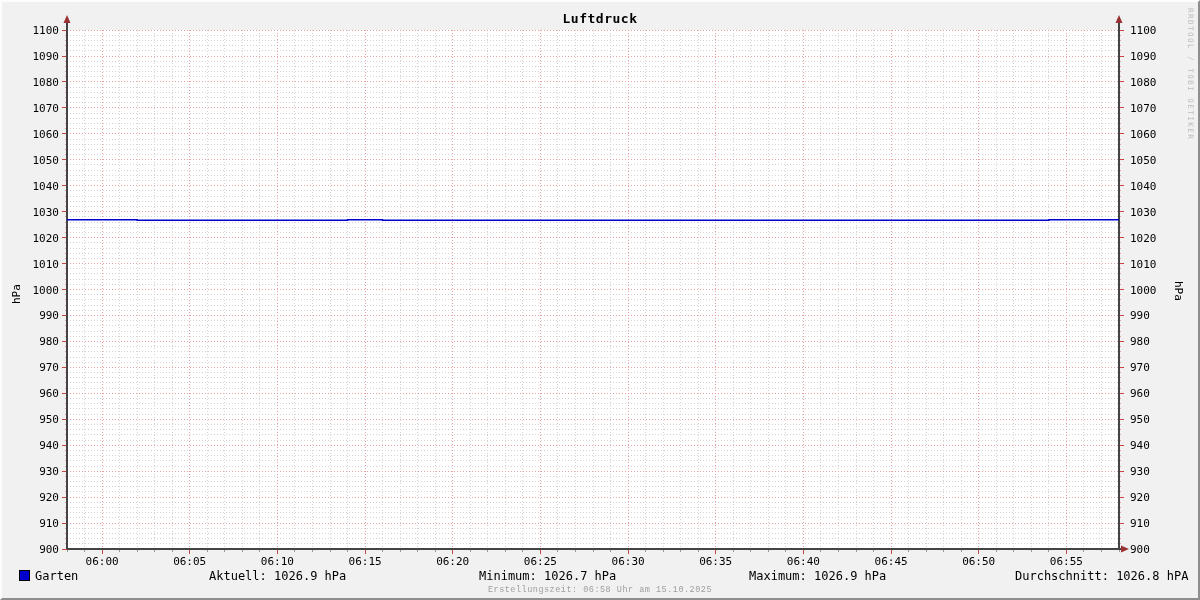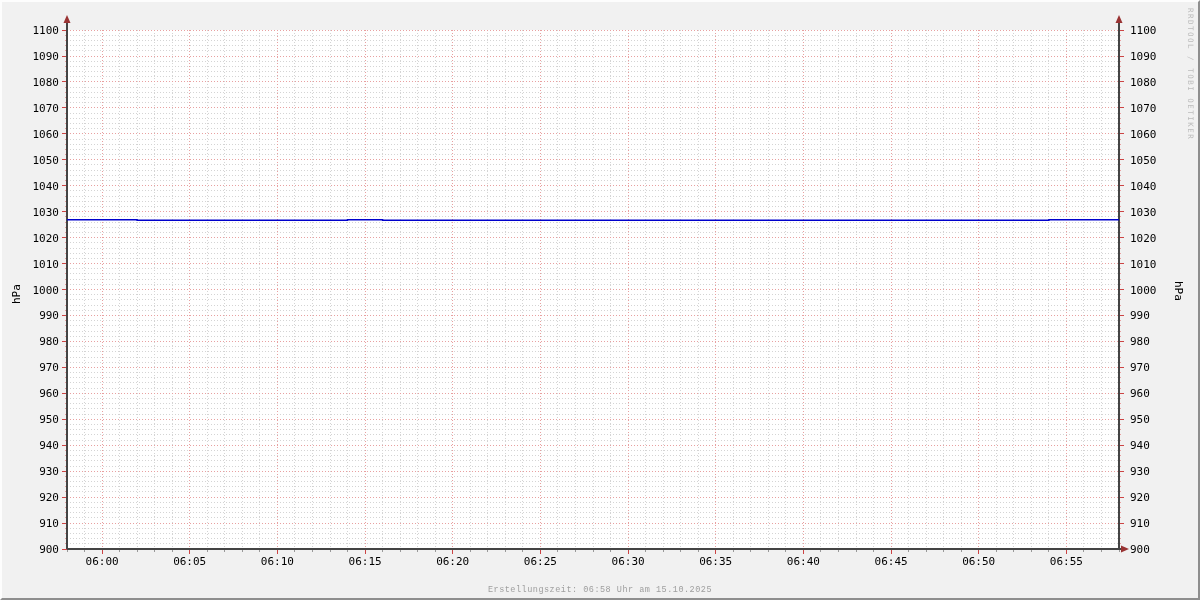--- a/index.html
+++ b/index.html
@@ -53,20 +53,21 @@
     text-align:center;
     font-size:8.5px;color:#9e9e9e;
     letter-spacing:0.5px;
     font-family:Liberation Mono, monospace;
   }
 </style>
 </head>
 <body>
 
 <div id="graph">
+  <div id="chart-title">Luftdruck</div>
 
   <div id="plot"><svg width="1200" height="600" viewBox="0 0 1200 600">
         <rect x="65" y="28" width="1052" height="519" fill="#ffffff"></rect>
         <line x1="65" y1="541.8" x2="1117" y2="541.8" stroke="#d4d4d4" stroke-width="1" stroke-dasharray="1,2" shape-rendering="crispEdges"></line>
         <line x1="65" y1="536.6" x2="1117" y2="536.6" stroke="#d4d4d4" stroke-width="1" stroke-dasharray="1,2" shape-rendering="crispEdges"></line>
         <line x1="65" y1="531.4" x2="1117" y2="531.4" stroke="#d4d4d4" stroke-width="1" stroke-dasharray="1,2" shape-rendering="crispEdges"></line>
         <line x1="65" y1="526.2" x2="1117" y2="526.2" stroke="#d4d4d4" stroke-width="1" stroke-dasharray="1,2" shape-rendering="crispEdges"></line>
         <line x1="65" y1="515.9" x2="1117" y2="515.9" stroke="#d4d4d4" stroke-width="1" stroke-dasharray="1,2" shape-rendering="crispEdges"></line>
         <line x1="65" y1="510.7" x2="1117" y2="510.7" stroke="#d4d4d4" stroke-width="1" stroke-dasharray="1,2" shape-rendering="crispEdges"></line>
         <line x1="65" y1="505.5" x2="1117" y2="505.5" stroke="#d4d4d4" stroke-width="1" stroke-dasharray="1,2" shape-rendering="crispEdges"></line>
@@ -549,15 +550,23 @@
         <polygon points="1113.5,21 1120.5,21 1117,13" fill="#993333"></polygon>
         <polygon points="1119,543.5 1119,550.5 1127,547" fill="#993333"></polygon>
         <polyline points="65.0,217.7 135.1,217.7 135.1,218.2 345.5,218.2 345.5,217.7 380.6,217.7 380.6,218.2 1046.9,218.2 1046.9,217.7 1117.0,217.7" fill="none" stroke="#0000cc" stroke-width="1.4"></polyline>
       </svg></div>
 
   <div id="ylabel-left" class="vlabel">hPa</div>
   <div id="ylabel-right" class="vlabel">hPa</div>
 
   <div id="watermark">RRDTOOL / TOBI OETIKER</div>
 
+  <div class="legend-row">
+    <span id="swatch" style="background: rgb(0, 0, 204);"></span>
+    <span id="leg-series" class="leg">Garten</span>
+    <span id="stat-current" class="leg">Aktuell: 1026.9 hPa</span>
+    <span id="stat-min" class="leg">Minimum: 1026.7 hPa</span>
+    <span id="stat-max" class="leg">Maximum: 1026.9 hPa</span>
+    <span id="stat-avg" class="leg">Durchschnitt: 1026.8 hPA</span>
+  </div>
 
   <div id="footer">Erstellungszeit: 06:58 Uhr am 15.10.2025</div>
 </div>
 
 </body></html>

